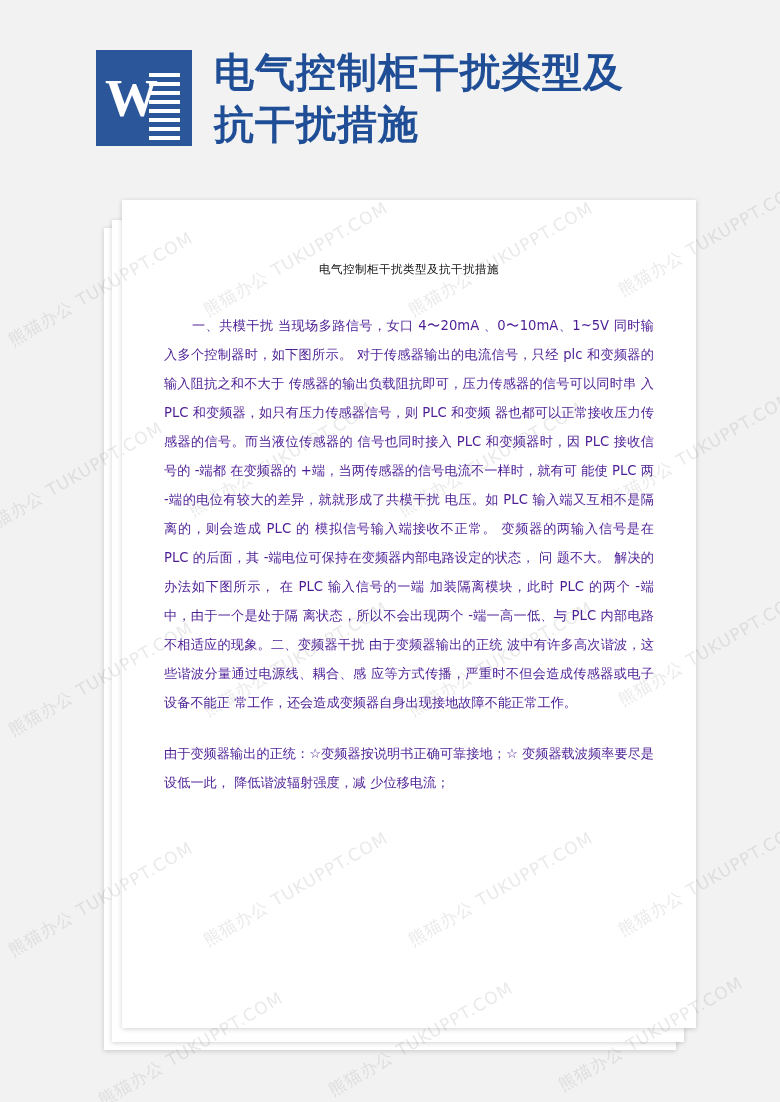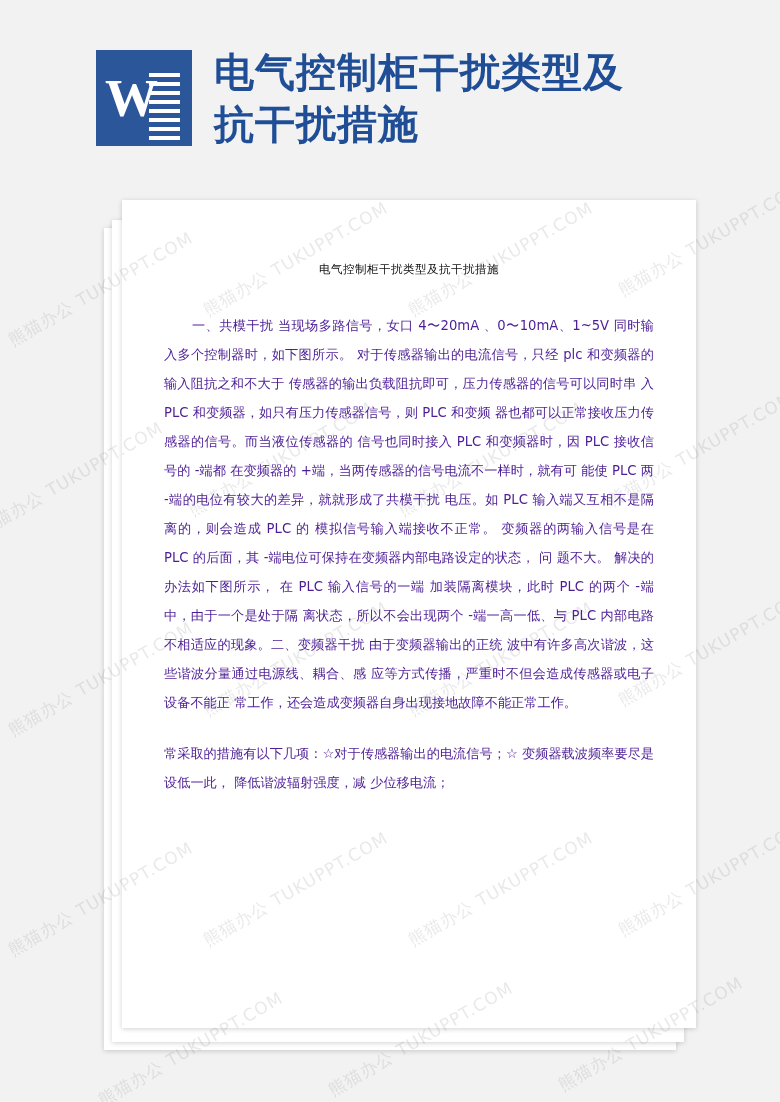--- a/index.html
+++ b/index.html
@@ -170,21 +170,21 @@
   <div class="doc-title">电气控制柜干扰类型及抗干扰措施</div>
 </div>
 
 <div class="page-stack">
   <div class="page back2"></div>
   <div class="page back1"></div>
   <div class="page front">
     <div class="doc-heading">电气控制柜干扰类型及抗干扰措施</div>
     <div class="doc-body">
       <p class="indent">一、共模干扰 当现场多路信号，女口 4〜20mA 、0〜10mA、1~5V 同时输入多个控制器时，如下图所示。              对于传感器输出的电流信号，只经 plc 和变频器的输入阻抗之和不大于 传感器的输出负载阻抗即可，压力传感器的信号可以同时串 入 PLC 和变频器，如只有压力传感器信号，则 PLC 和变频 器也都可以正常接收压力传感器的信号。而当液位传感器的 信号也同时接入 PLC 和变频器时，因 PLC 接收信号的 -端都 在变频器的 +端，当两传感器的信号电流不一样时，就有可 能使 PLC 两 -端的电位有较大的差异，就就形成了共模干扰 电压。如 PLC 输入端又互相不是隔离的，则会造成 PLC 的 模拟信号输入端接收不正常。   变频器的两输入信号是在 PLC 的后面，其 -端电位可保持在变频器内部电路设定的状态，   问 题不大。   解决的办法如下图所示，   在 PLC 输入信号的一端 加装隔离模块，此时 PLC 的两个 -端中，由于一个是处于隔 离状态，所以不会出现两个 -端一高一低、与 PLC 内部电路 不相适应的现象。二、变频器干扰 由于变频器输出的正统 波中有许多高次谐波，这些谐波分量通过电源线、耦合、感 应等方式传播，严重时不但会造成传感器或电子设备不能正 常工作，还会造成变频器自身出现接地故障不能正常工作。</p>
-      <p class="spaced">常采取的措施有以下几项：☆对于传感器输出的电流信号；☆ 变频器载波频率要尽是设低一此，        降低谐波辐射强度，减 少位移电流；</p>
+      <p class="spaced">由于变频器输出的正统：☆变频器按说明书正确可靠接地；☆ 变频器载波频率要尽是设低一此，        降低谐波辐射强度，减 少位移电流；</p>
     </div>
   </div>
 </div>
 
 <div class="wm-layer" id="wm-layer">
     <div class="wm" style="left: 10px; top: 330px;">熊猫办公 TUKUPPT.COM</div>
     <div class="wm" style="left: 205px; top: 300px;">熊猫办公 TUKUPPT.COM</div>
     <div class="wm" style="left: 410px; top: 300px;">熊猫办公 TUKUPPT.COM</div>
     <div class="wm" style="left: 620px; top: 280px;">熊猫办公 TUKUPPT.COM</div>
     <div class="wm" style="left: -20px; top: 520px;">熊猫办公 TUKUPPT.COM</div>

